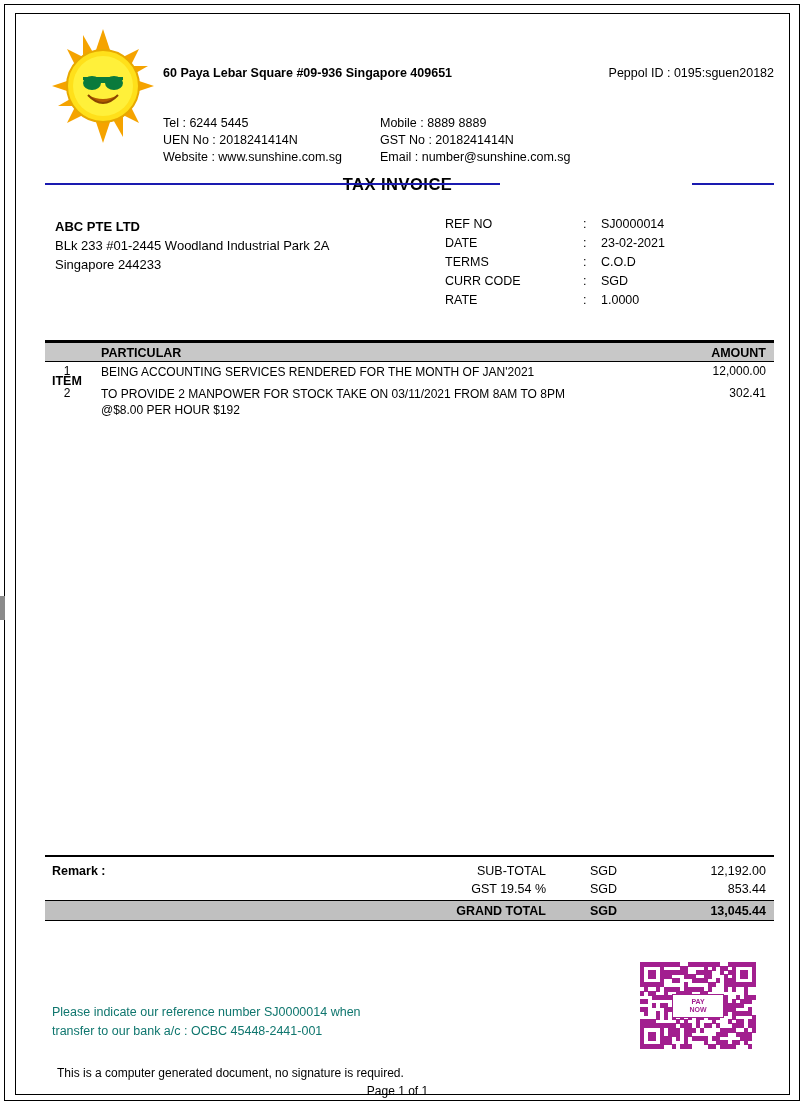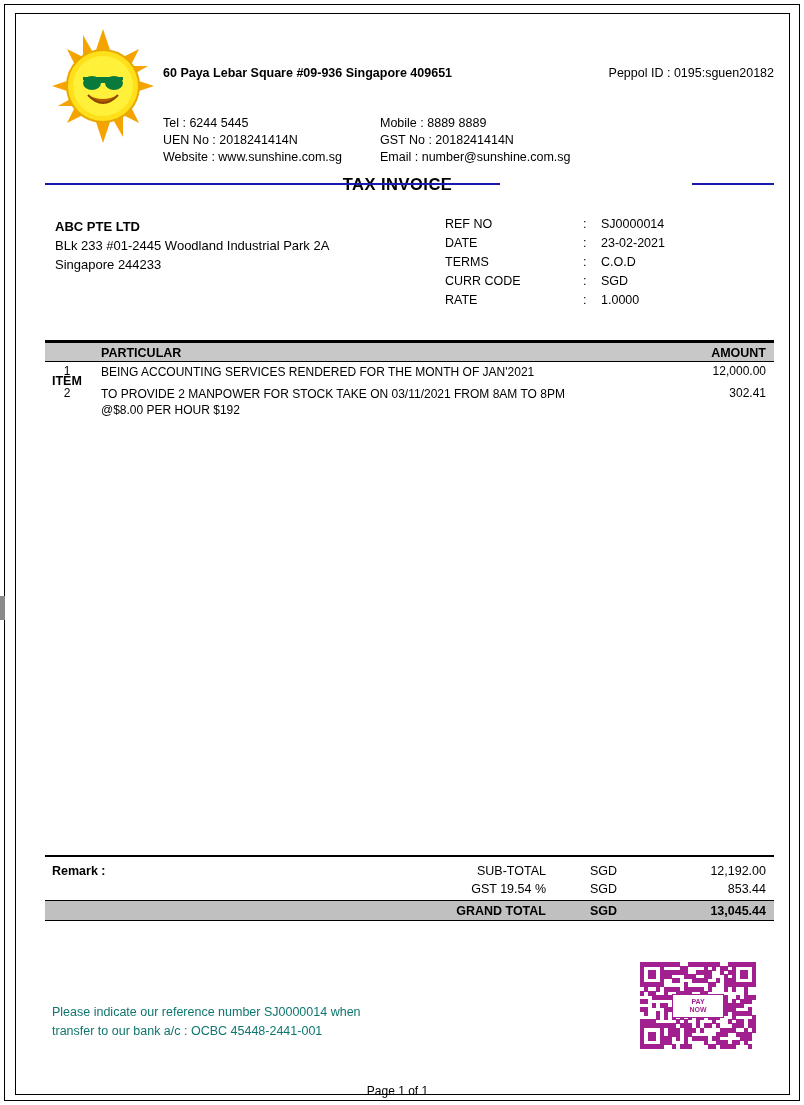--- a/index.html
+++ b/index.html
@@ -736,15 +736,16 @@
           <span>NOW</span>
         </div>
       </div>
     </div>
 
     <div class="pay-note">
       <div>Please indicate our reference number  SJ0000014   when</div>
       <div>transfer to our bank a/c :  OCBC 45448-2441-001</div>
     </div>
 
+    <div class="gen-note">This is a computer generated document, no signature is required.</div>
     <div class="page-no">Page 1 of 1</div>
   </div>
 </div>
 
 </body></html>

